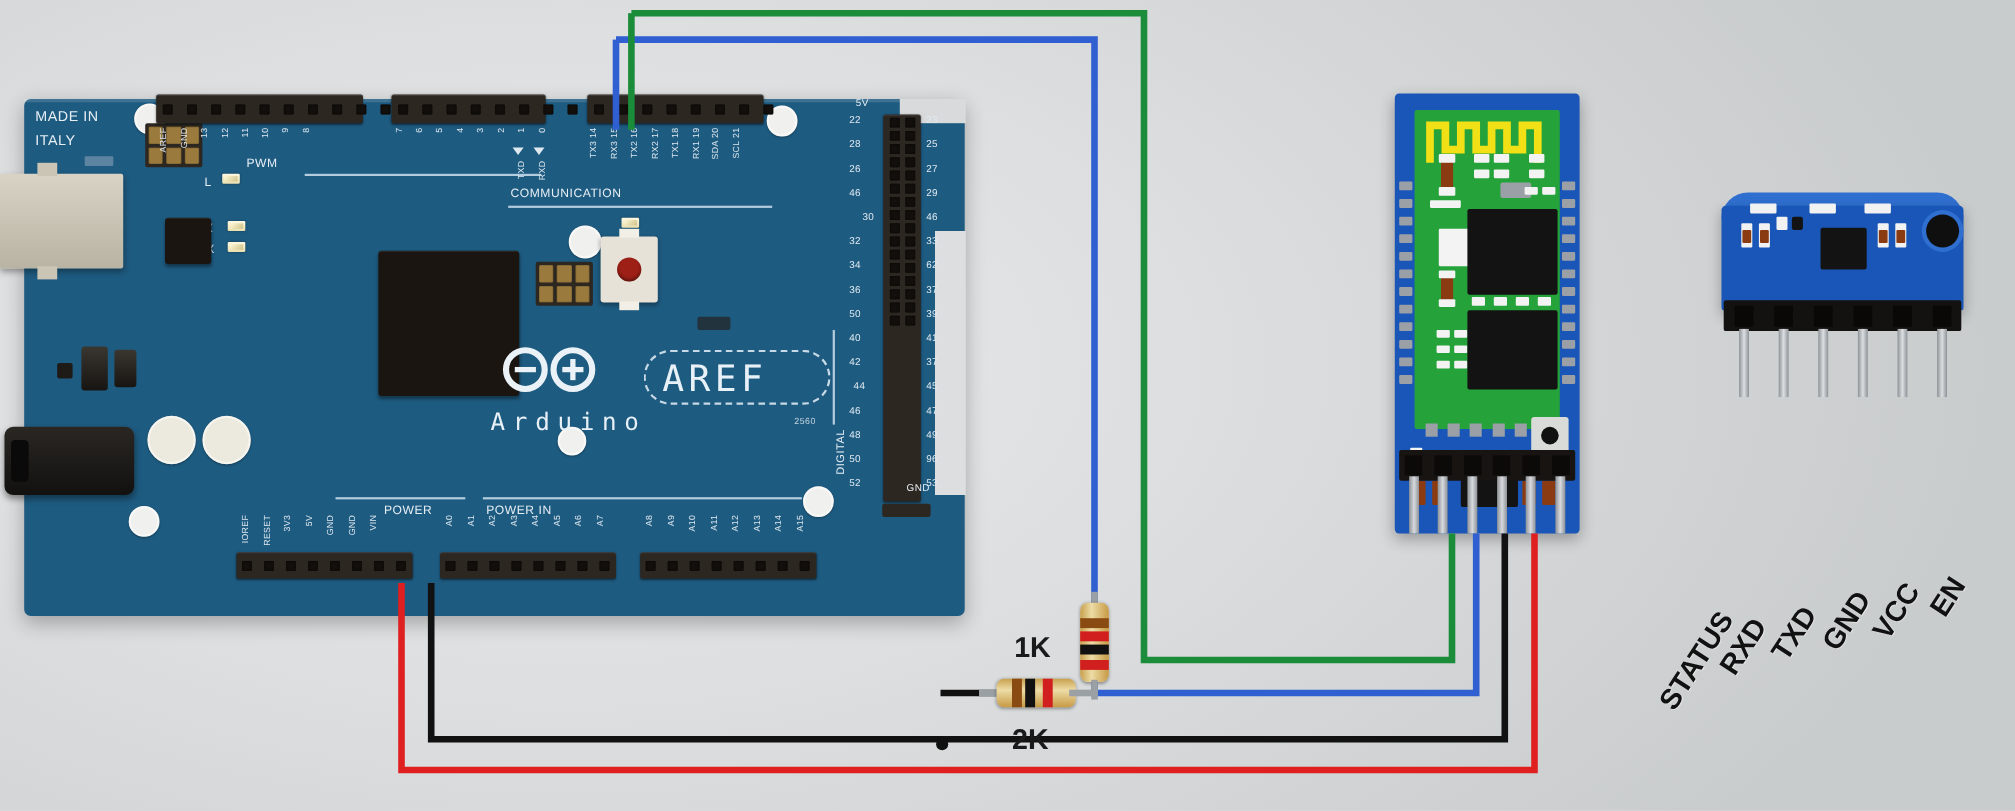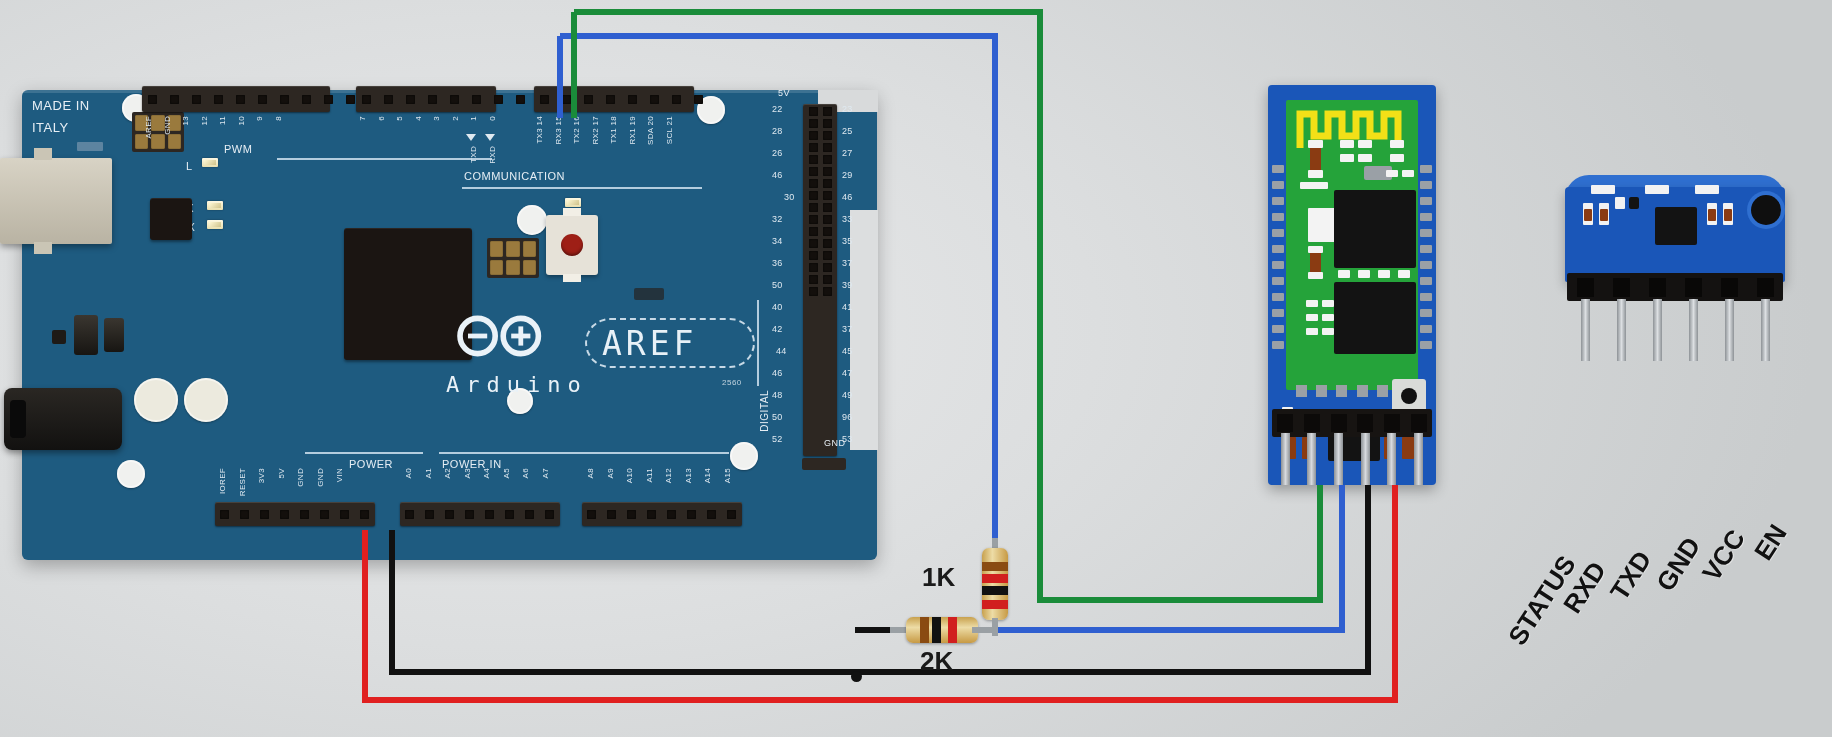--- a/index.html
+++ b/index.html
@@ -117,21 +117,21 @@
   }
 
   
   .res-v { position:absolute; width:26px; height:72px; border-radius:7px;
            background:linear-gradient(90deg,#c8a14e,#eddca6 40%,#c79a44); box-shadow:0 1px 3px rgba(0,0,0,.35); }
   .res-v .b { position:absolute; left:0; width:100%; height:9px; }
   .res-h { position:absolute; width:72px; height:26px; border-radius:7px;
            background:linear-gradient(180deg,#c8a14e,#eddca6 40%,#c79a44); box-shadow:0 1px 3px rgba(0,0,0,.35); }
   .res-h .b { position:absolute; top:0; height:100%; width:9px; }
   .lead { position:absolute; background:#9aa0a4; }
-  .rlabel { position:absolute; font-weight:bold; font-size:26px; color:#1a1a1a; font-family:"Liberation Sans", sans-serif; }
+  .rlabel { position:absolute; font-weight:bold; font-size:26px; color:#1a1a1a; font-family:"Liberation Sans", sans-serif;margin-top:11px; }
   .node-dot { position:absolute; width:11px; height:11px; border-radius:50%; background:#111; }
 </style>
 </head>
 <body>
 
 <div id="stage">
 
   <div id="board">
     <div class="board-edge-hi"></div>
     <div class="notch-r1"></div>
@@ -375,21 +375,21 @@
         <div class="silk-sm" style="position: absolute; left: 0px; top: 308px; font-size: 9px;">50</div>
         <div class="silk-sm" style="position: absolute; left: 0px; top: 330px; font-size: 9px;">52</div>
       </div>
     <div class="abs" id="lbl-digright" style="left:820px; top:14px;">
         <div class="silk-sm" style="position: absolute; left: 0px; top: 0px; font-size: 9px;">23</div>
         <div class="silk-sm" style="position: absolute; left: 0px; top: 22px; font-size: 9px;">25</div>
         <div class="silk-sm" style="position: absolute; left: 0px; top: 44px; font-size: 9px;">27</div>
         <div class="silk-sm" style="position: absolute; left: 0px; top: 66px; font-size: 9px;">29</div>
         <div class="silk-sm" style="position: absolute; left: 0px; top: 88px; font-size: 9px;">46</div>
         <div class="silk-sm" style="position: absolute; left: 0px; top: 110px; font-size: 9px;">33</div>
-        <div class="silk-sm" style="position: absolute; left: 0px; top: 132px; font-size: 9px;">35</div>
+        <div class="silk-sm" style="position: absolute; left: 0px; top: 132px; font-size: 9px;">62</div>
         <div class="silk-sm" style="position: absolute; left: 0px; top: 154px; font-size: 9px;">37</div>
         <div class="silk-sm" style="position: absolute; left: 0px; top: 176px; font-size: 9px;">39</div>
         <div class="silk-sm" style="position: absolute; left: 0px; top: 198px; font-size: 9px;">41</div>
         <div class="silk-sm" style="position: absolute; left: 0px; top: 220px; font-size: 9px;">37</div>
         <div class="silk-sm" style="position: absolute; left: 0px; top: 242px; font-size: 9px;">45</div>
         <div class="silk-sm" style="position: absolute; left: 0px; top: 264px; font-size: 9px;">47</div>
         <div class="silk-sm" style="position: absolute; left: 0px; top: 286px; font-size: 9px;">49</div>
         <div class="silk-sm" style="position: absolute; left: 0px; top: 308px; font-size: 9px;">96</div>
         <div class="silk-sm" style="position: absolute; left: 0px; top: 330px; font-size: 9px;">53</div>
       </div>

